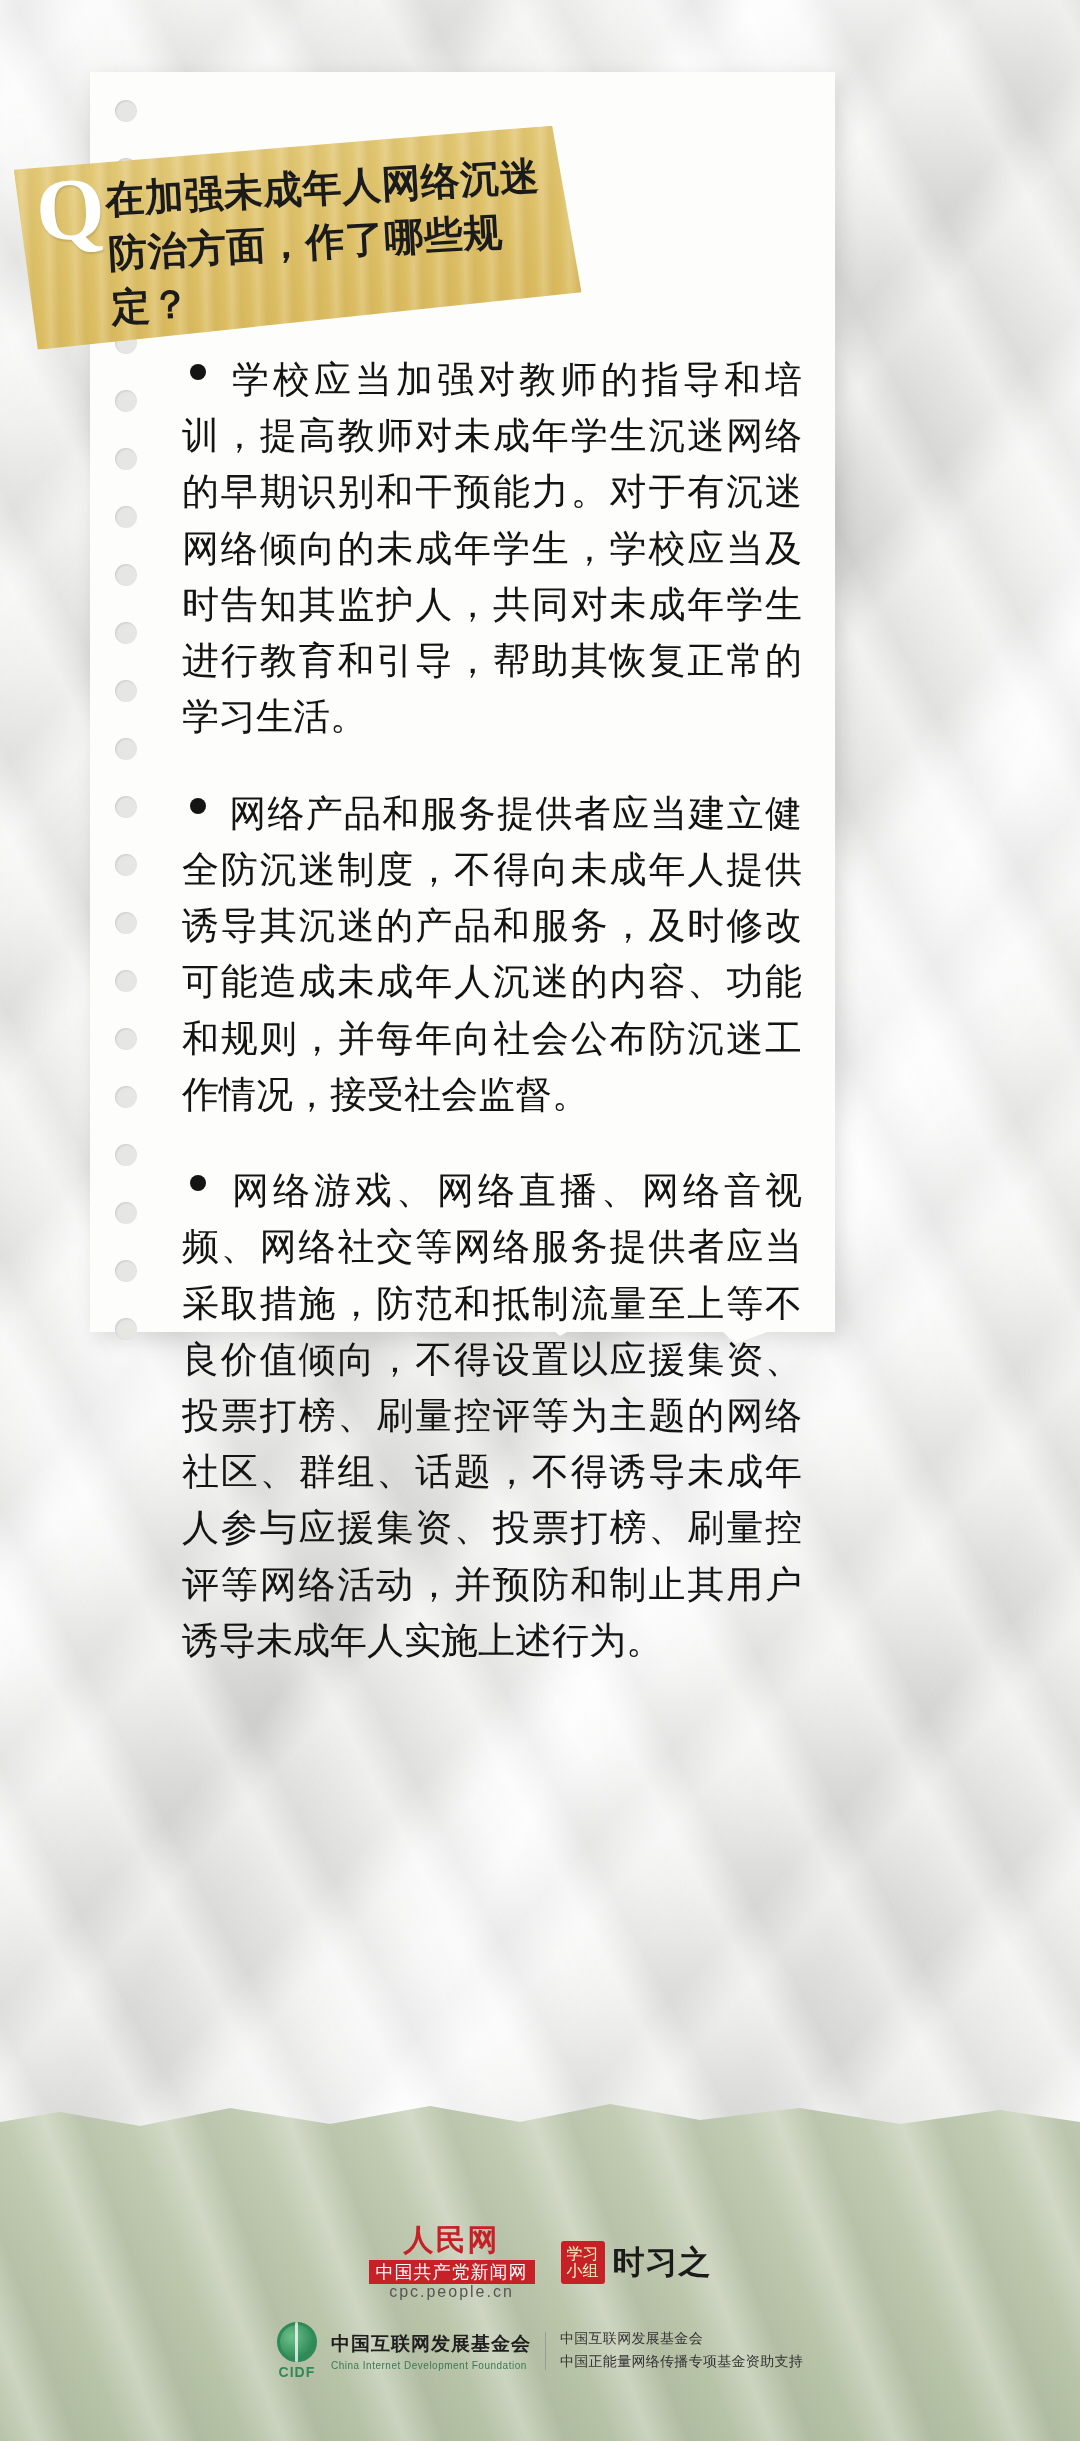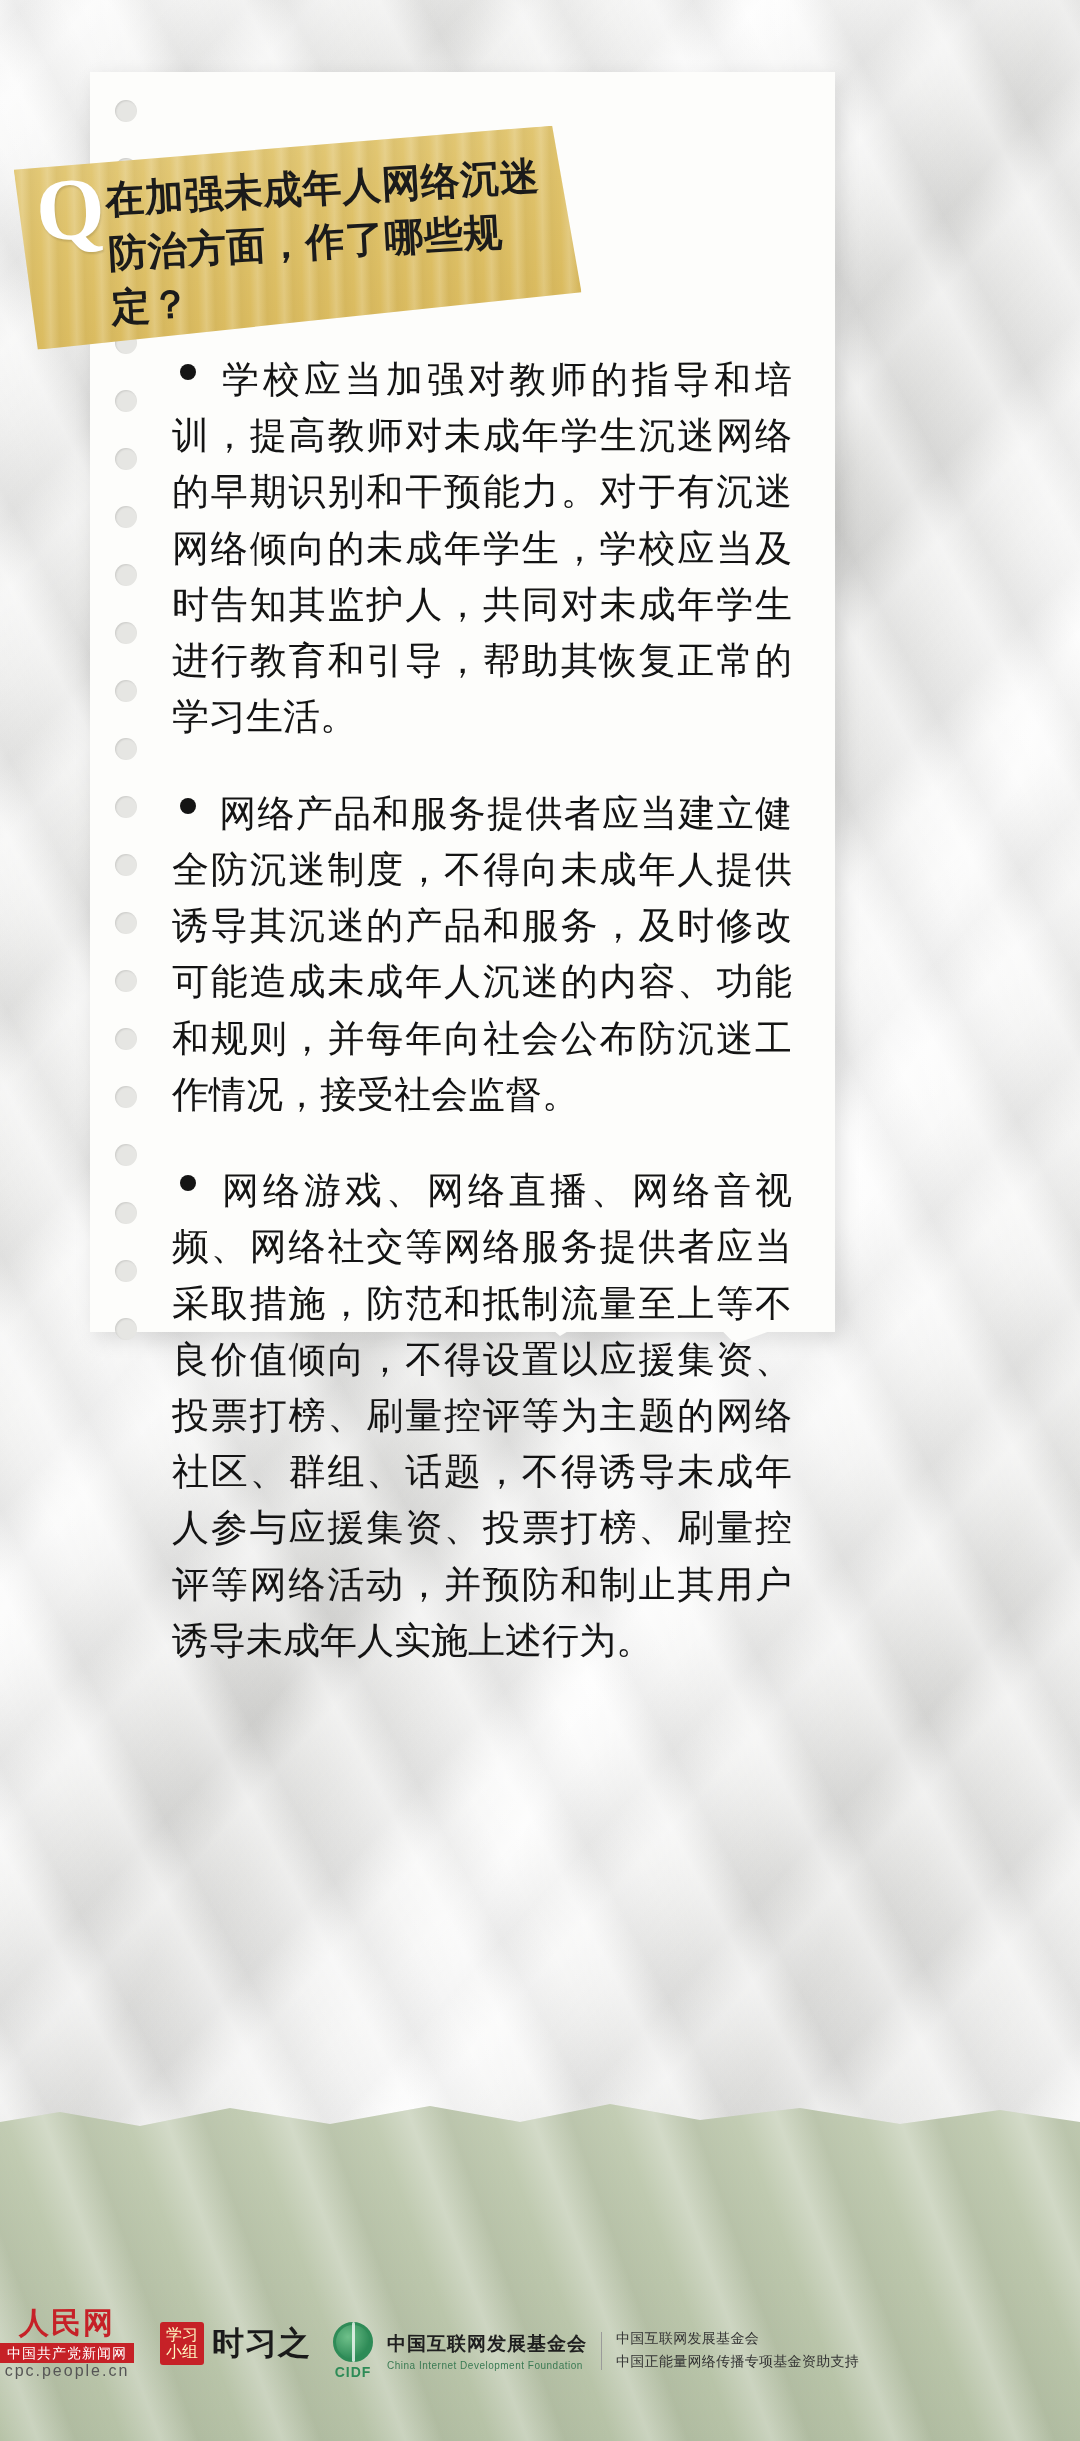--- a/index.html
+++ b/index.html
@@ -129,21 +129,21 @@
     font-weight: 700;
     line-height: 1.38;
     color: #1b1b1b;
     letter-spacing: 0.5px;
   }
   .q-line { display: block; }
 
   
   .body-wrap {
     position: absolute;
-    left: 172px;
+    left: 182px;
     top: 352px;
     width: 620px;
   }
   .para {
     font-size: 37px;
     line-height: 1.52;
     color: #141414;
     margin: 0 0 40px 0;
     text-align: justify;
     text-justify: inter-ideograph;
@@ -160,22 +160,22 @@
     vertical-align: 12px;
   }
 
   
   .footer {
     position: absolute;
     left: 0;
     right: 0;
     bottom: 62px;
     display: flex;
-    flex-direction: row;
-    align-items: flex-end;
+    flex-direction: column;
+    align-items: center;
     gap: 22px;
   }
   .logo-row {
     display: flex;
     align-items: center;
     gap: 26px;
   }
   .people-logo {
     display: flex;
     flex-direction: column;
@@ -186,21 +186,21 @@
     font-family: "Liberation Serif", serif;
     font-size: 30px;
     font-weight: 700;
     color: #c62127;
     letter-spacing: 2px;
   }
   .people-sub {
     margin-top: 5px;
     background: #c62127;
     color: #fff;
-    font-size: 14px;
+    font-size: 18px;
     padding: 3px 7px;
     letter-spacing: 1px;
     white-space: nowrap;
   }
   .people-url {
     margin-top: 0;
     font-size: 16px;
     color: #555;
     letter-spacing: 2px;
   }

